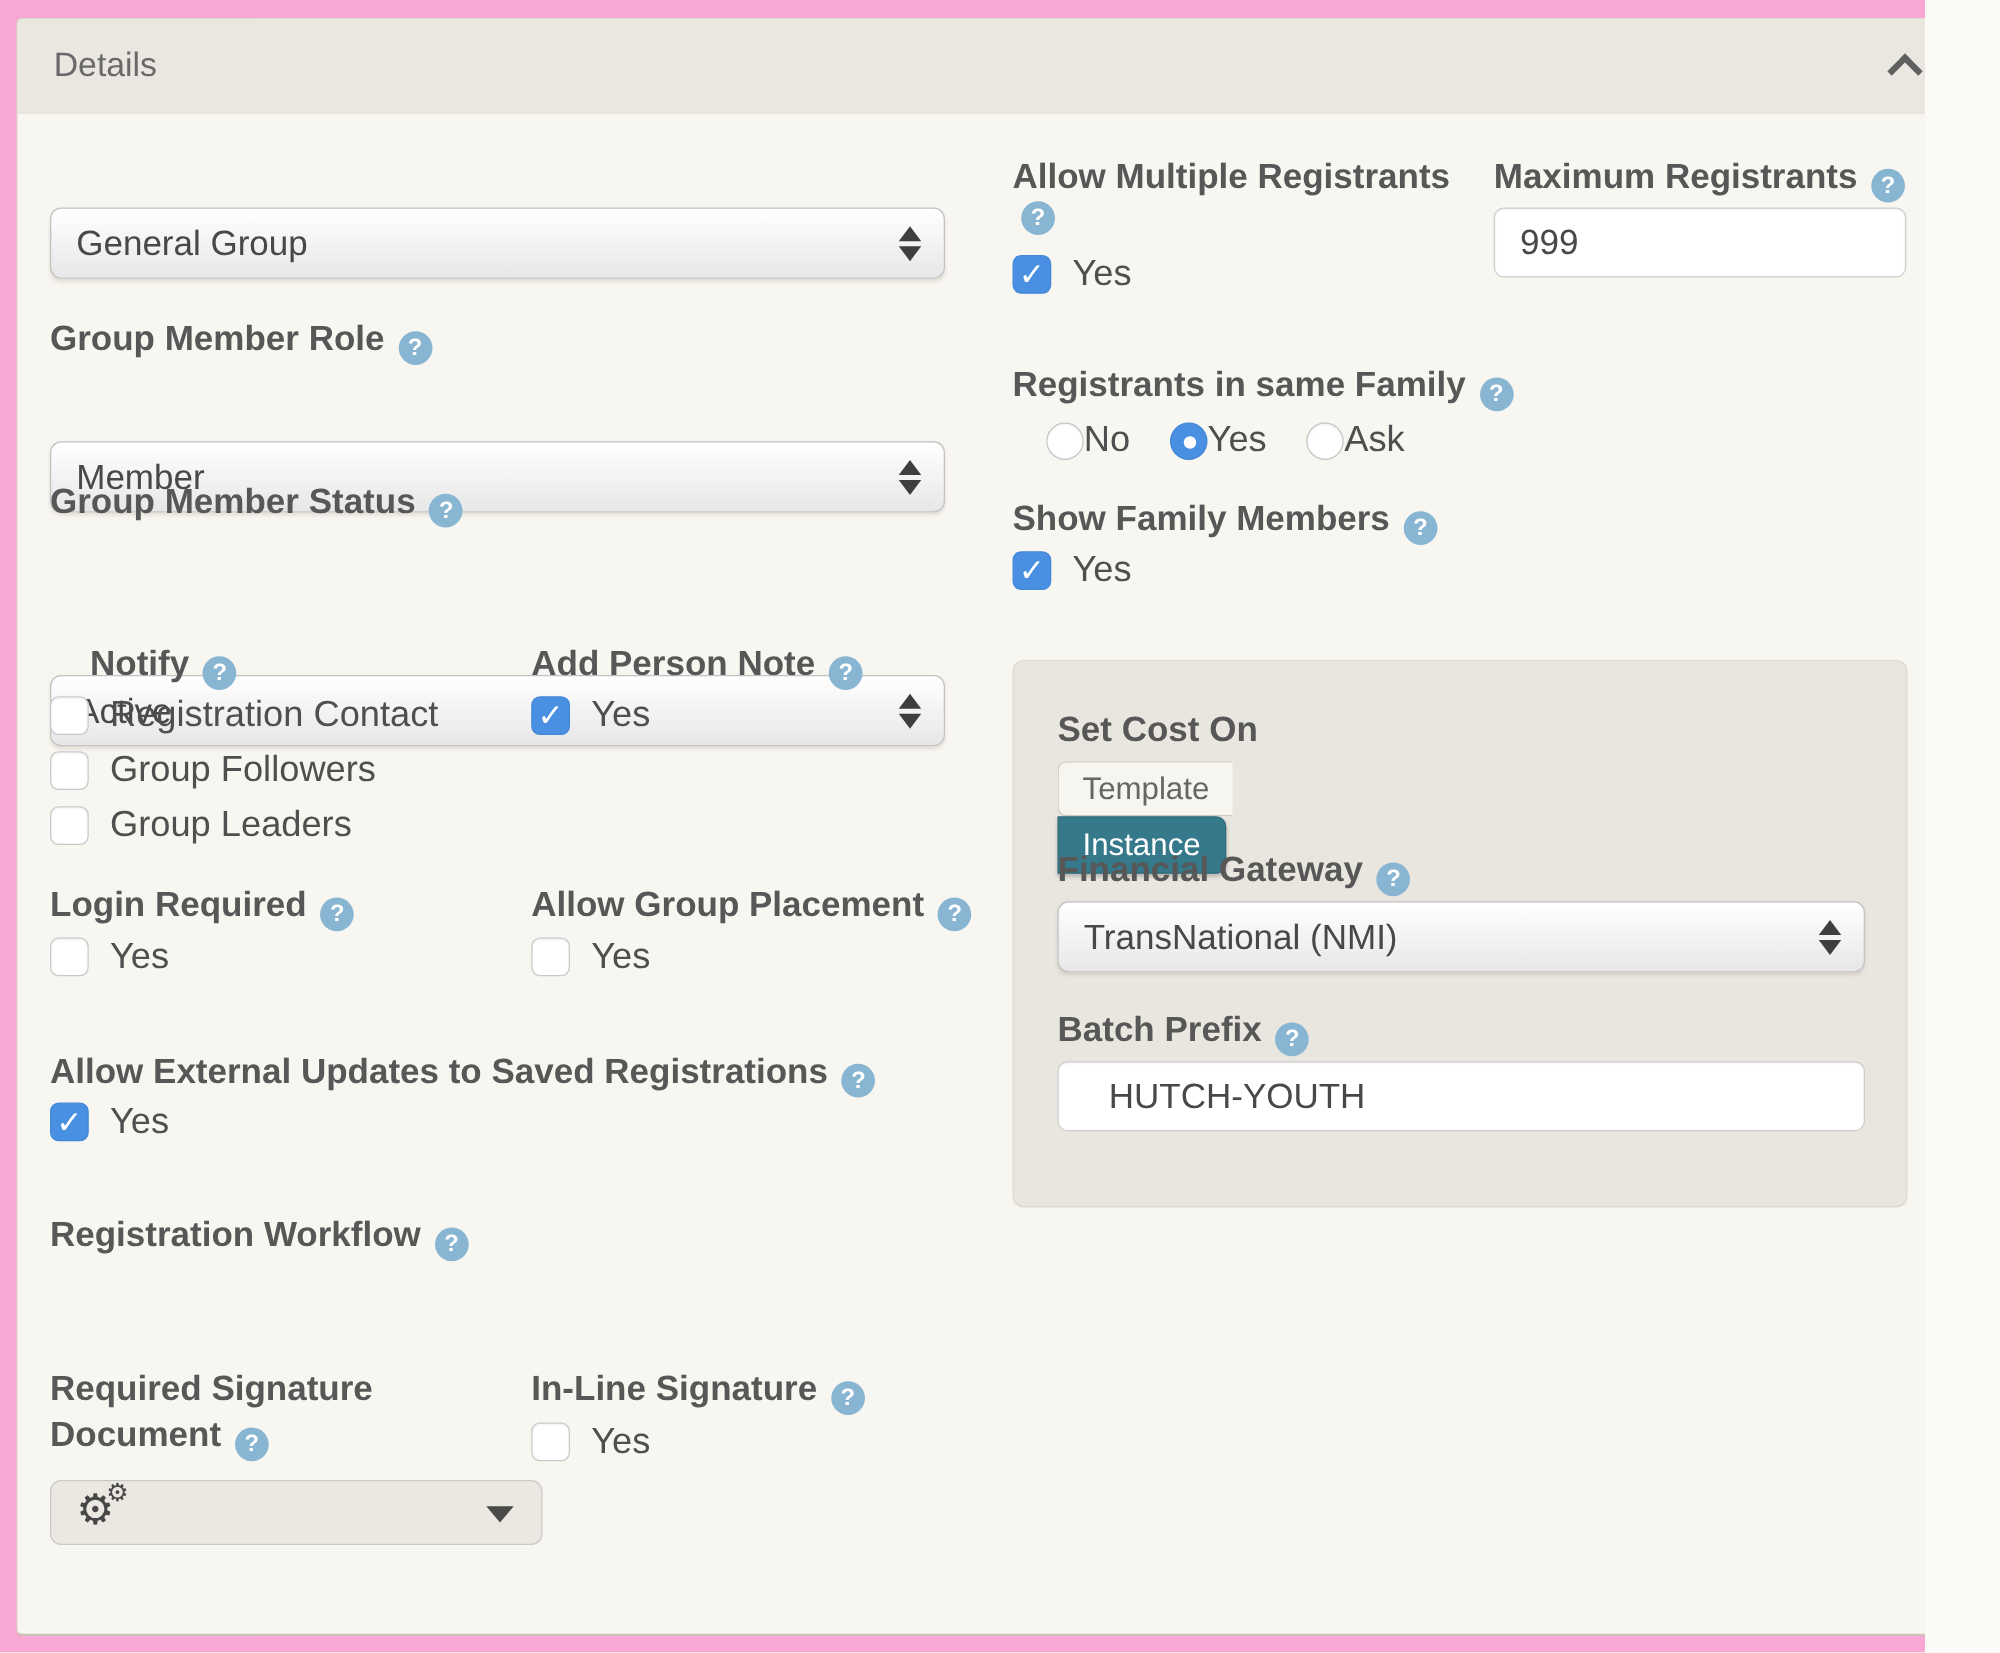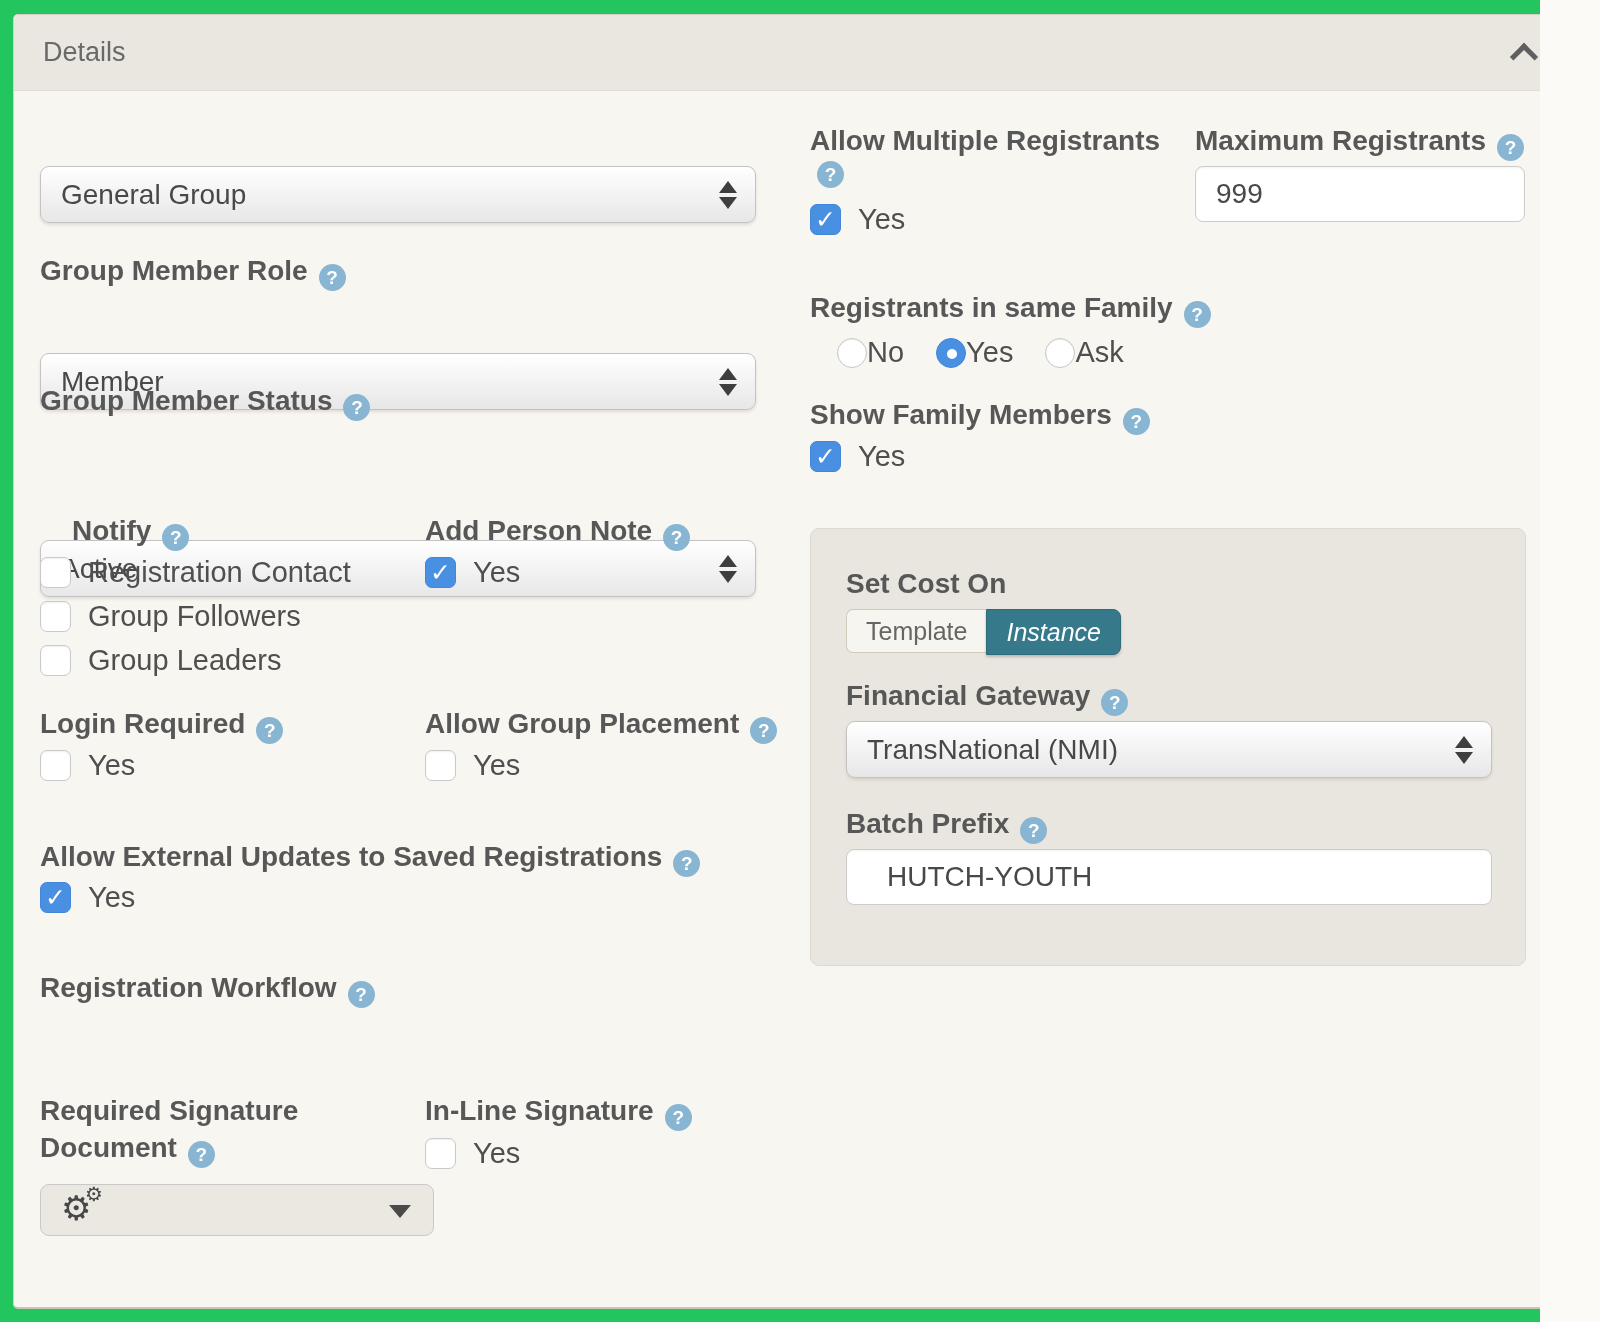--- a/index.html
+++ b/index.html
@@ -1,19 +1,19 @@
 <!DOCTYPE html>
 <html><head>
 <meta charset="utf-8">
 <style>
   * { margin:0; padding:0; box-sizing:border-box; }
   html,body { background:#fbfaf7; }
   .page {
     position:relative; width:1540px; height:1322px;
-    background:#22c55e; overflow:hidden;
+    background:#f9a8d4; overflow:hidden;
     font-family:"Liberation Sans","DejaVu Sans",sans-serif;
     color:#4f4f4f;
   }
   .abs { position:absolute; }
 
   
   .panel {
     position:absolute; left:13px; top:14px; width:1574px; height:1295px;
     background:#f8f6f1; border:1px solid #d5cfc3; border-bottom:2px solid #cac3b6;
     border-radius:5px;
@@ -105,21 +105,21 @@
     background:#e9e6e0; border:1px solid #ded8cd; border-radius:9px;
   }
 
   
   .toggle { display:flex; align-items:flex-start; }
   .tbtn {
     height:44px; padding:0 19px; font-size:25px; cursor:pointer;
     font-family:inherit; border:1px solid #d2cabb; background:#f7f5ef; color:#666;
   }
   .tbtn.left { border-radius:7px 0 0 7px; border-right:none; }
-  .tbtn.right { border-radius:0 8px 8px 0;font-style:italic; }
+  .tbtn.right { border-radius:0 8px 8px 0; }
   .tbtn.on {
     background:#35798b; border-color:#2d6a7a; color:#fff; height:46px;
     box-shadow:0 2px 3px rgba(0,0,0,.2);
   }
 
   
   .picker {
     position:relative; height:52px; border:1px solid #c9c9c9; border-radius:9px;
     background:#ebe8e2; display:flex; align-items:center; padding:0 20px; cursor:pointer;
   }
@@ -281,21 +281,21 @@
   </div>
   <div class="cbrow abs" style="left:810px;top:440px;">
     <span class="cb on"></span>
     <span>Yes</span>
   </div>
 
   <div class="well">
     <div class="lbl abs" style="left:35px;top:36px;">
       <span>Set Cost On</span>
     </div>
-    <div class="toggle abs" style="left:35px;top:80px;">
+    <div class="toggle abs" style="left:35px;top:80px;flex-direction:column;">
       <button class="tbtn left">Template</button>
       <button class="tbtn right on">Instance</button>
     </div>
 
     <div class="lbl abs" style="left:35px;top:148px;">
       <span>Financial Gateway</span><span class="help"></span>
     </div>
     <div class="sel abs" style="left:35px;top:192px;width:646px;">
       <span class="txt">TransNational (NMI)</span>
       <span class="sel-arrows"></span>

